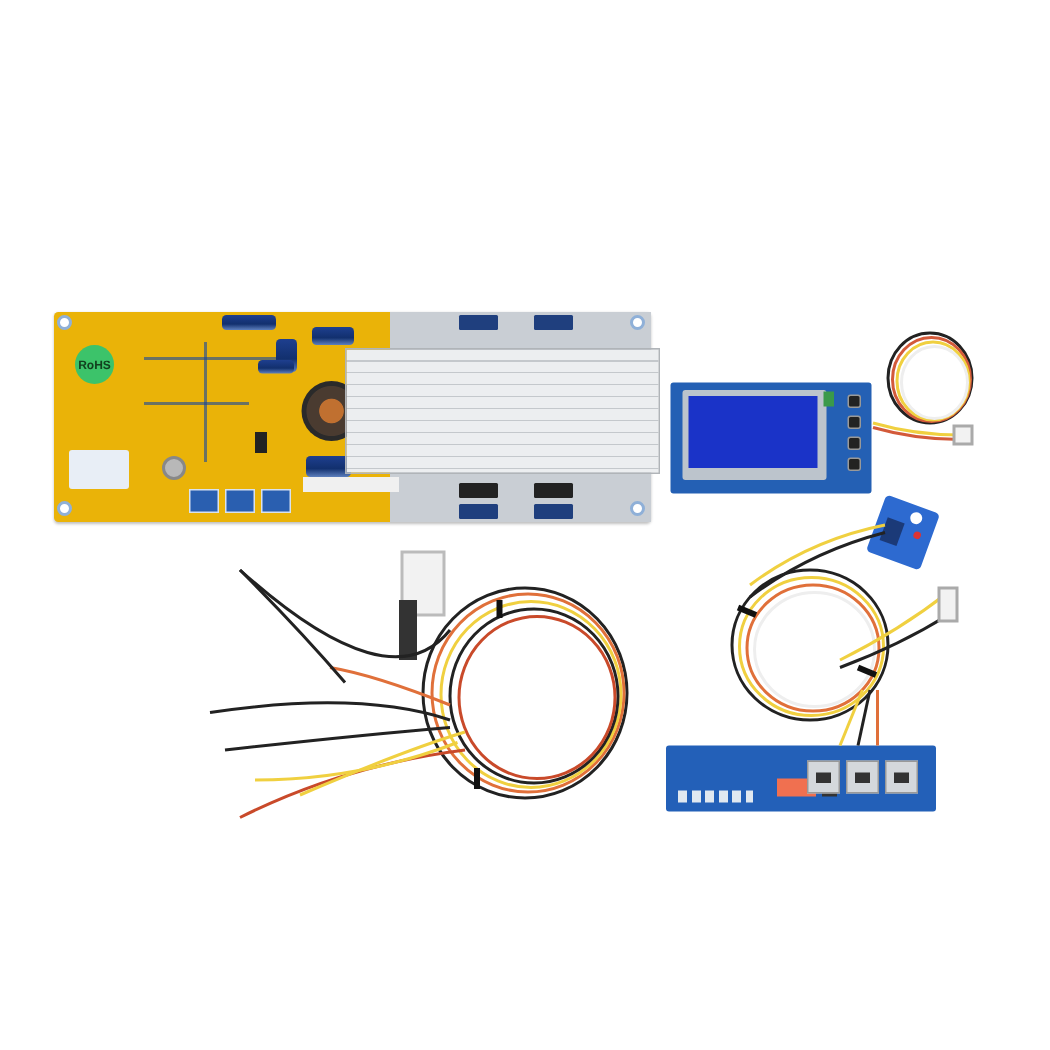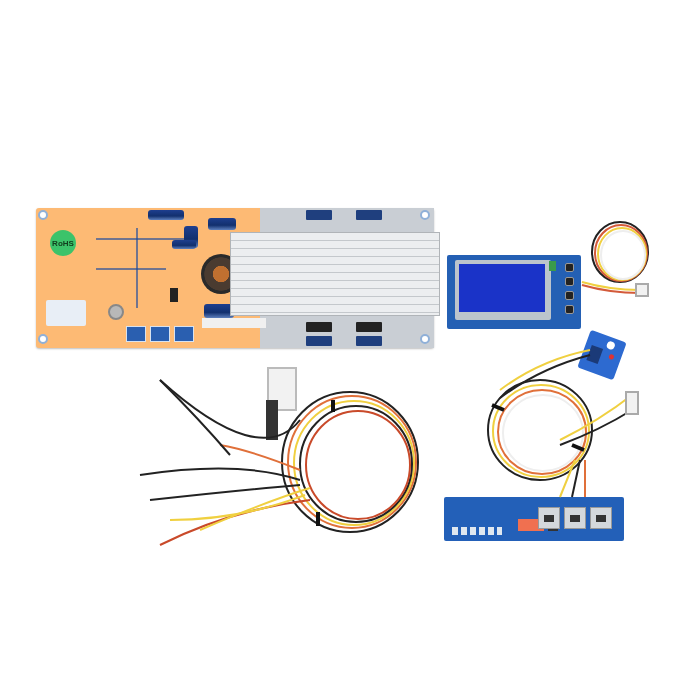--- a/index.html
+++ b/index.html
@@ -1,19 +1,19 @@
 <!DOCTYPE html>
 <html><head>
   <meta charset="utf-8">
   <style>
     html, body { margin: 0; padding: 0; }
     body { width: 700px; height: 700px; background: #ffffff; position: relative; overflow: hidden; font-family: "Liberation Sans", sans-serif; }
     .abs { position: absolute; }
     
-    .main-board { left: 36px; top: 208px; width: 398px; height: 140px; background: #fdba74; border-radius: 3px; box-shadow: 0 1px 2px rgba(0,0,0,0.25); }
+    .main-board { left: 36px; top: 208px; width: 398px; height: 140px; background: #eab308; border-radius: 3px; box-shadow: 0 1px 2px rgba(0,0,0,0.25); }
     .main-board .trace { position: absolute; background: rgba(20,70,160,0.6); }
     .hole { position: absolute; width: 10px; height: 10px; border-radius: 50%; background: #ffffff; border: 2px solid #8fb0d8; box-sizing: border-box; }
     .rohs { left: 14px; top: 22px; width: 26px; height: 26px; border-radius: 50%; background: #3cc36a; color: #12401f; font-size: 8px; font-weight: bold; display: flex; align-items: center; justify-content: center; }
     .label-white { left: 10px; top: 92px; width: 40px; height: 26px; background: #e8eef6; border-radius: 2px; }
     .coin-cell { left: 72px; top: 96px; width: 16px; height: 16px; border-radius: 50%; background: #b8b8b8; border: 2px solid #888; box-sizing: border-box; }
     .cap { position: absolute; background: linear-gradient(#1e3f8f, #12306e 60%, #5d7fbd); border-radius: 3px; }
     .toroid { left: 165px; top: 46px; width: 40px; height: 40px; border-radius: 50%; background: radial-gradient(circle, #c07030 0 28%, #4a3b30 30% 58%, #2a2a2a 60%); }
     .silver-plate { left: 224px; top: 0px; width: 174px; height: 140px; background: #c9ced4; }
     .heatsink { left: 194px; top: 24px; width: 210px; height: 84px; background: repeating-linear-gradient(#eceef0 0 7px, #c4c8cc 7px 8px); border: 1px solid #b0b4b8; box-sizing: border-box; }
     .terminal { position: absolute; height: 10px; background: #1f3f7e; border-radius: 1px; }

